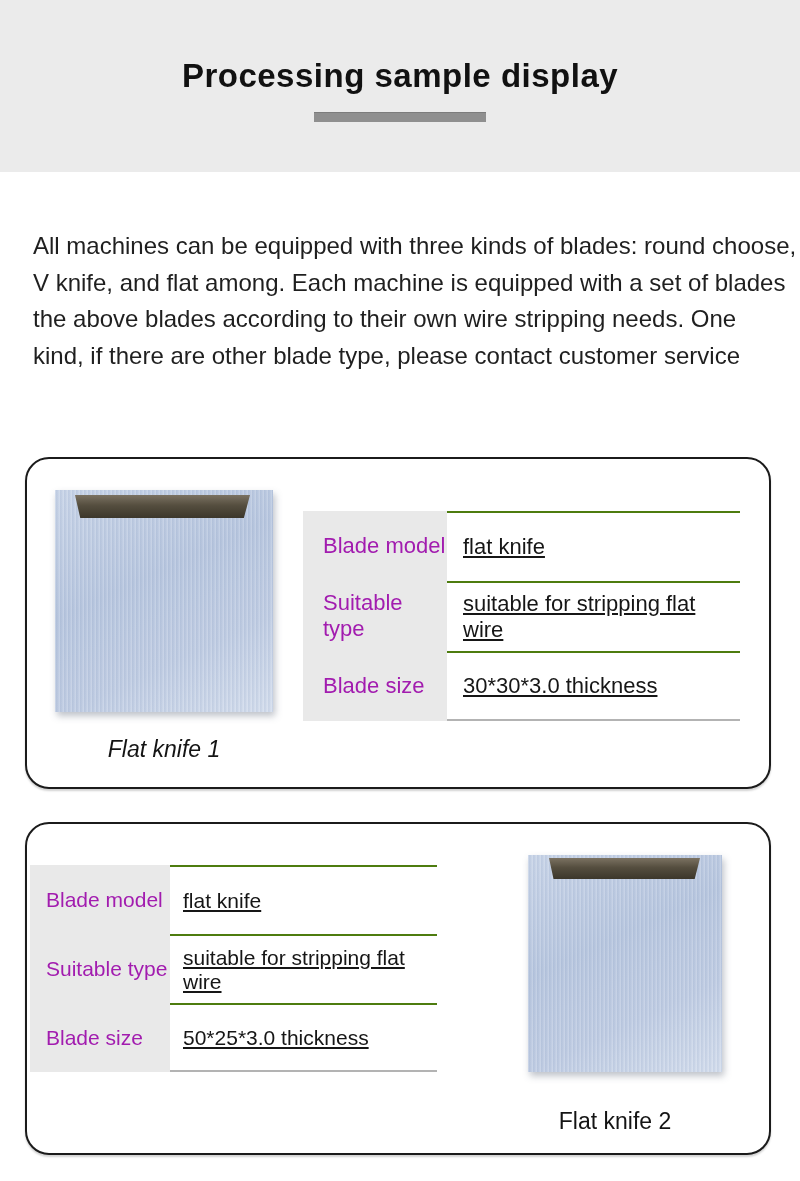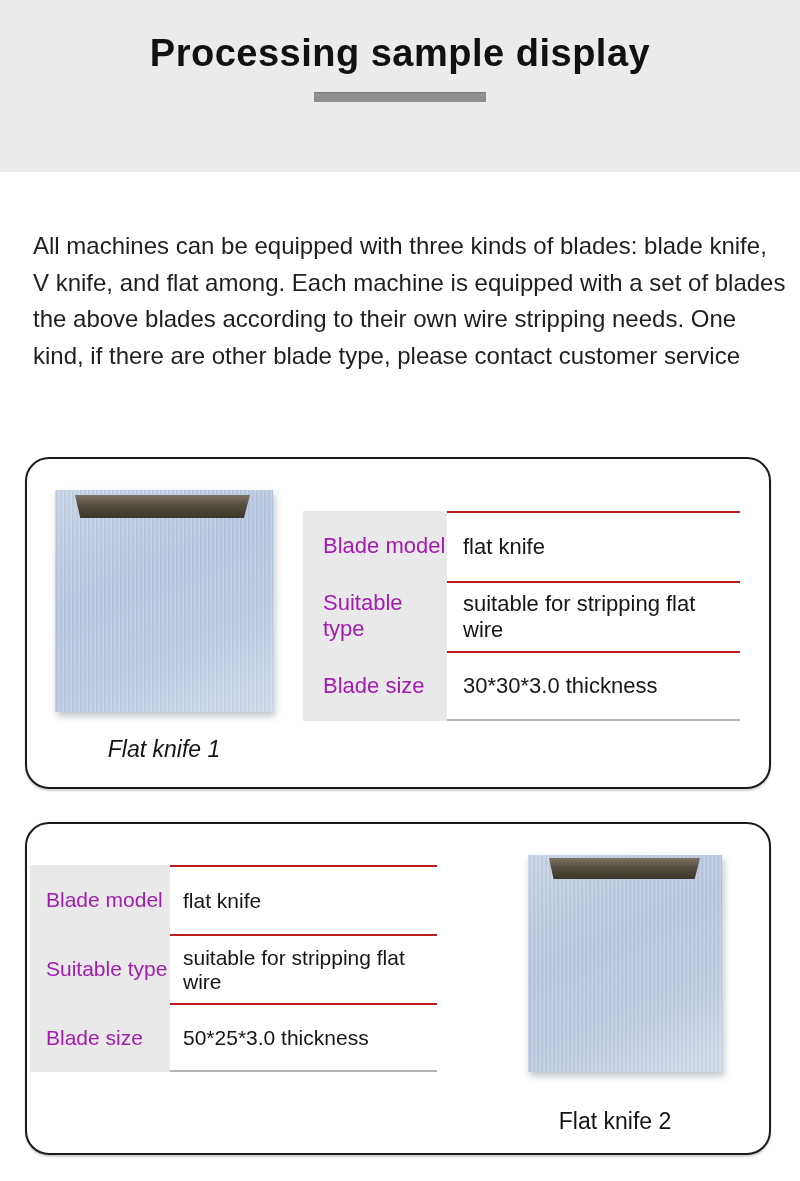--- a/index.html
+++ b/index.html
@@ -17,23 +17,23 @@
   }
 
   
   .header {
     position: absolute; left: 0; top: 0;
     width: 800px; height: 172px;
     background: #ebebeb;
   }
   .page-title {
     margin: 0;
-    padding-top: 32px;
+    padding-top: 57px;
     text-align: center;
-    font-size: 38px;
+    font-size: 33px;
     font-weight: bold;
     letter-spacing: 0.5px;
     color: #111111;
   }
   .title-underline {
     width: 172px; height: 9px;
     margin: 17px auto 0 auto;
     background: #8f8f8f;
     border-top: 1px solid #7c7c7c;
   }
@@ -95,22 +95,23 @@
     position: absolute;
     display: grid;
   }
   .spec-table .lbl {
     background: #e9e9e9;
     display: flex; align-items: center;
     color: #a21caf;
   }
   .spec-table .val {
     display: flex; align-items: center;
-    border-top: 2px solid #b91c1c;
+    border-top: 2px solid #4d7c0f;
     color: #161616;
+    text-decoration: underline;
   }
   .spec-table .val.last { border-bottom: 2px solid #b3b3b3; }
 
   .table-1 {
     left: 276px; top: 52px;
     width: 437px;
     grid-template-columns: 144px 1fr;
     grid-template-rows: repeat(3, 70px);
     font-size: 22px;
   }
@@ -131,21 +132,21 @@
 <body>
 
 <div id="page">
 
   <div class="header">
     <h1 class="page-title">Processing sample display</h1>
     <div class="title-underline"></div>
   </div>
 
   <div class="intro">
-    <div class="line">All machines can be equipped with three kinds of blades: blade knife,</div>
+    <div class="line">All machines can be equipped with three kinds of blades: round choose,</div>
     <div class="line">V knife, and flat among. Each machine is equipped with a set of blades</div>
     <div class="line">the above blades according to their own wire stripping needs. One</div>
     <div class="line">kind, if there are other blade type, please contact customer service</div>
   </div>
 
   <div class="card card-1">
     <div class="blade blade-1">
       <div class="notch"></div>
     </div>
     <div class="blade-caption caption-1">Flat knife 1</div>

